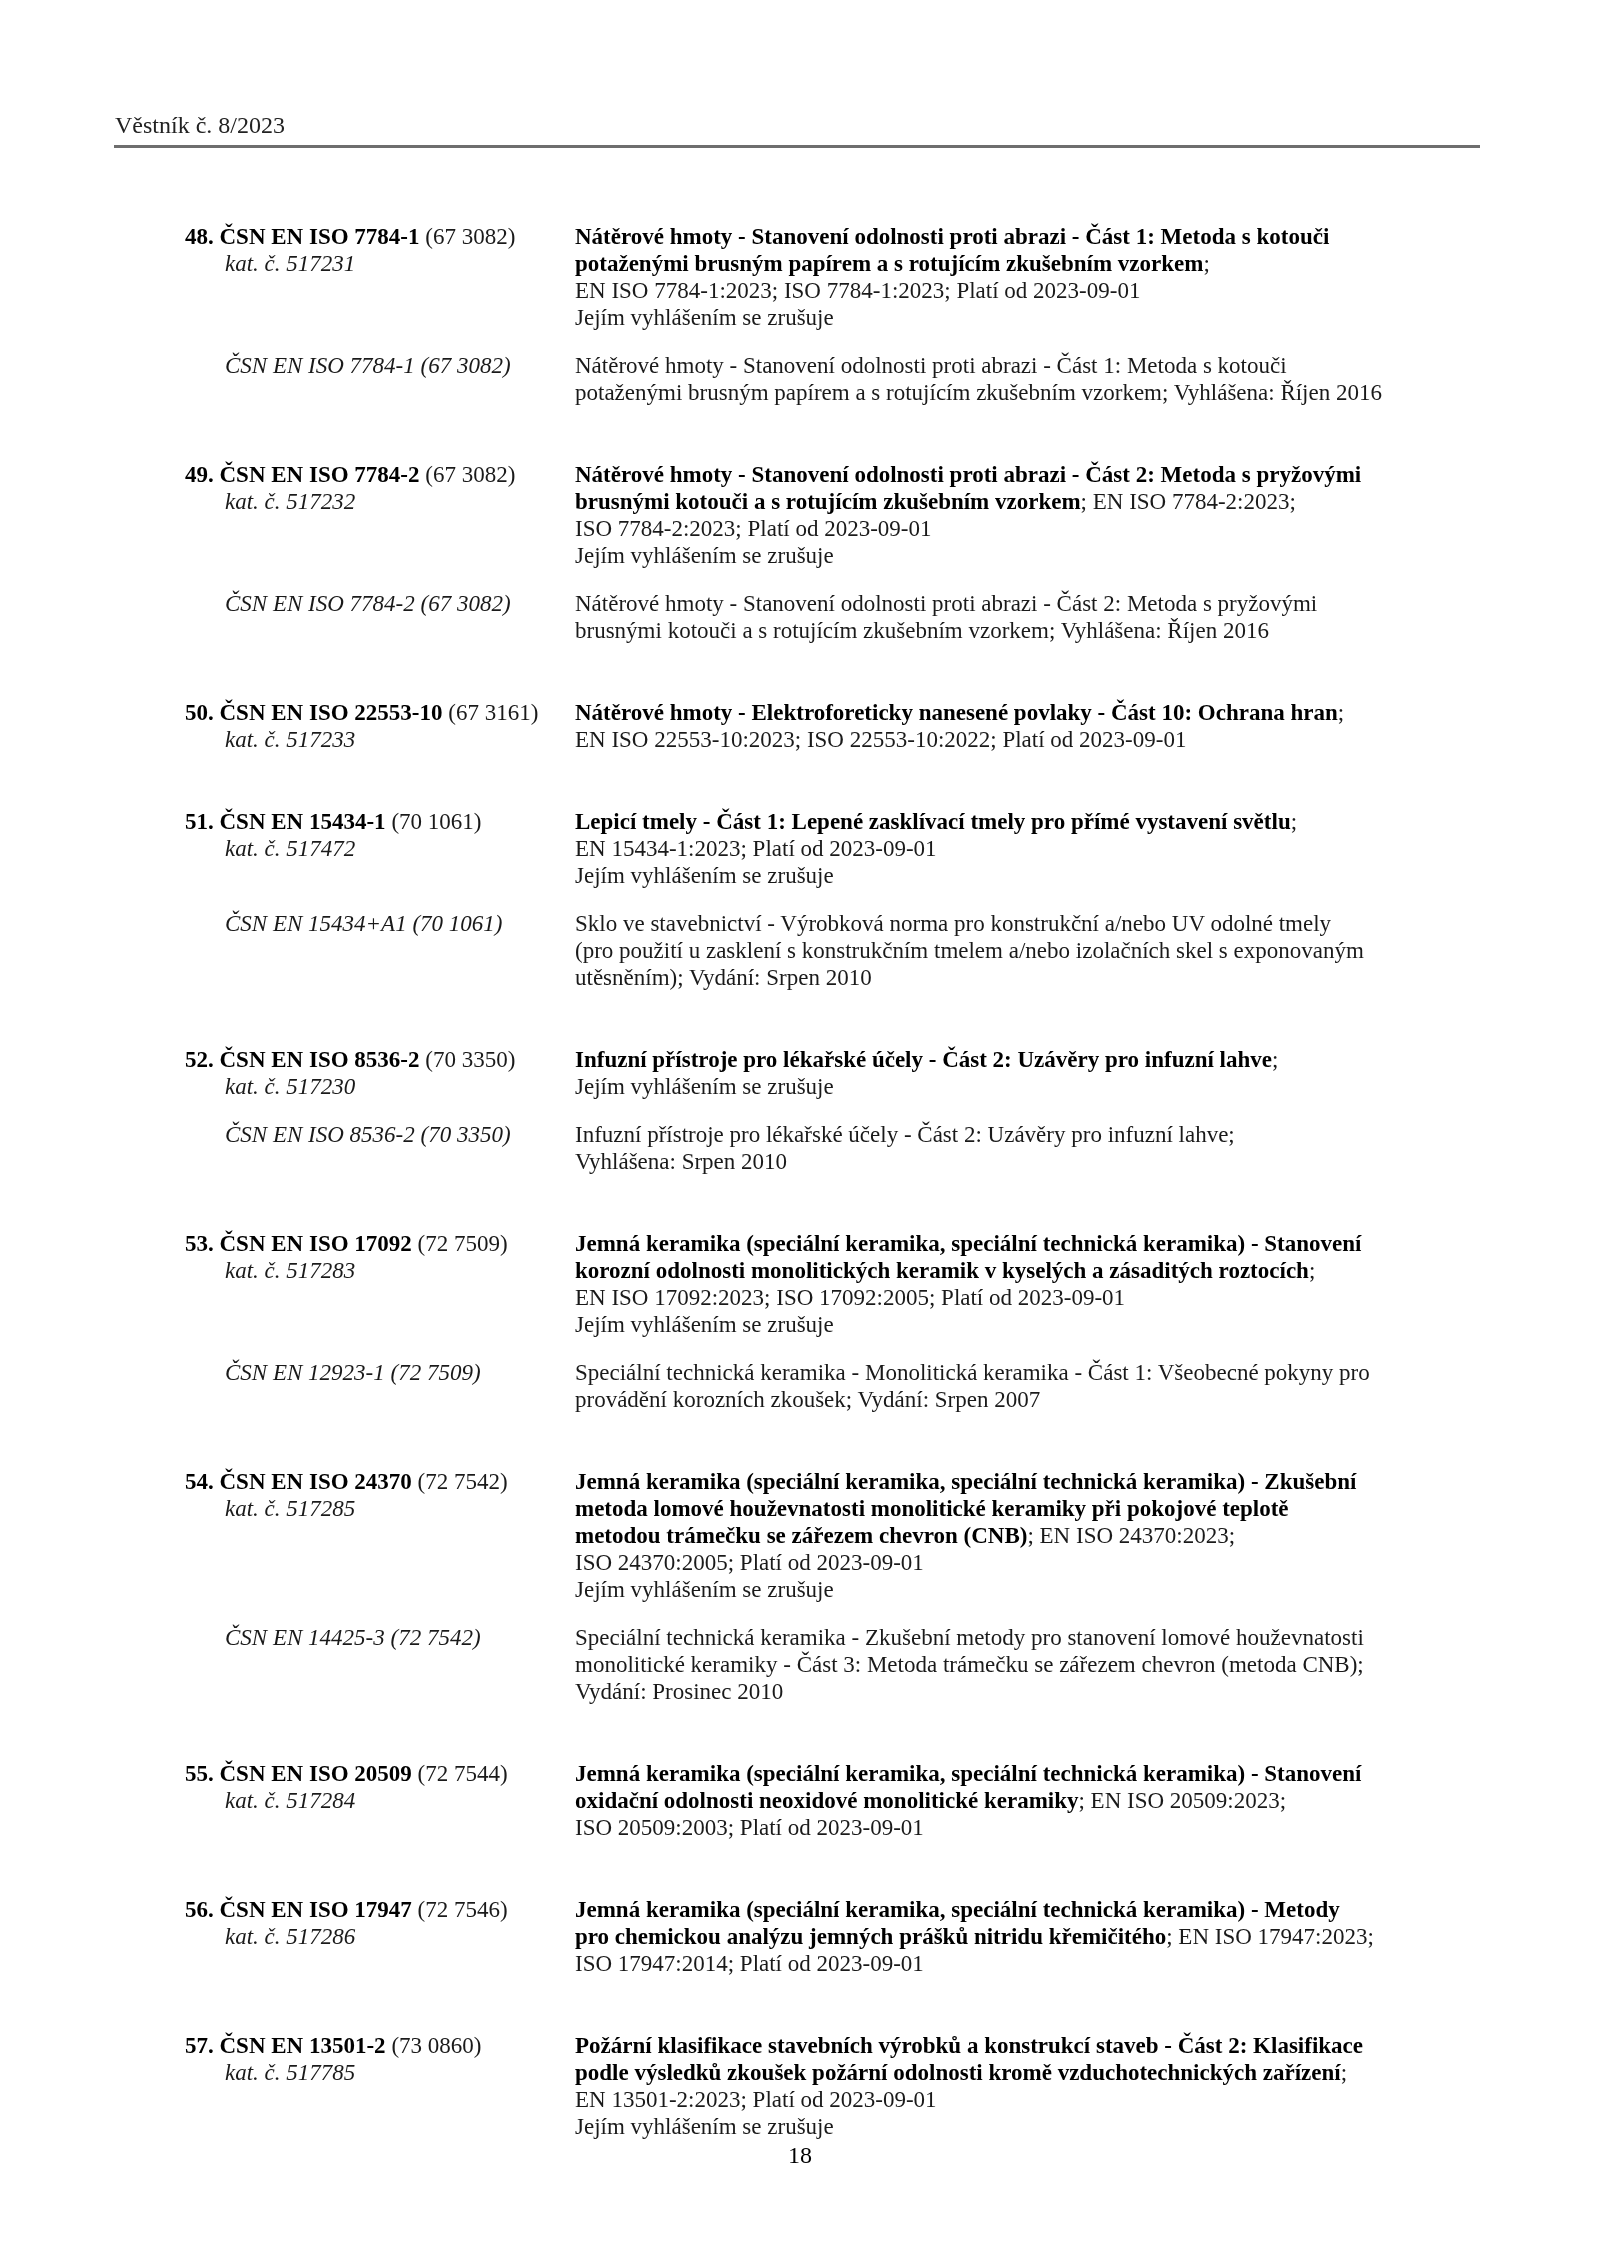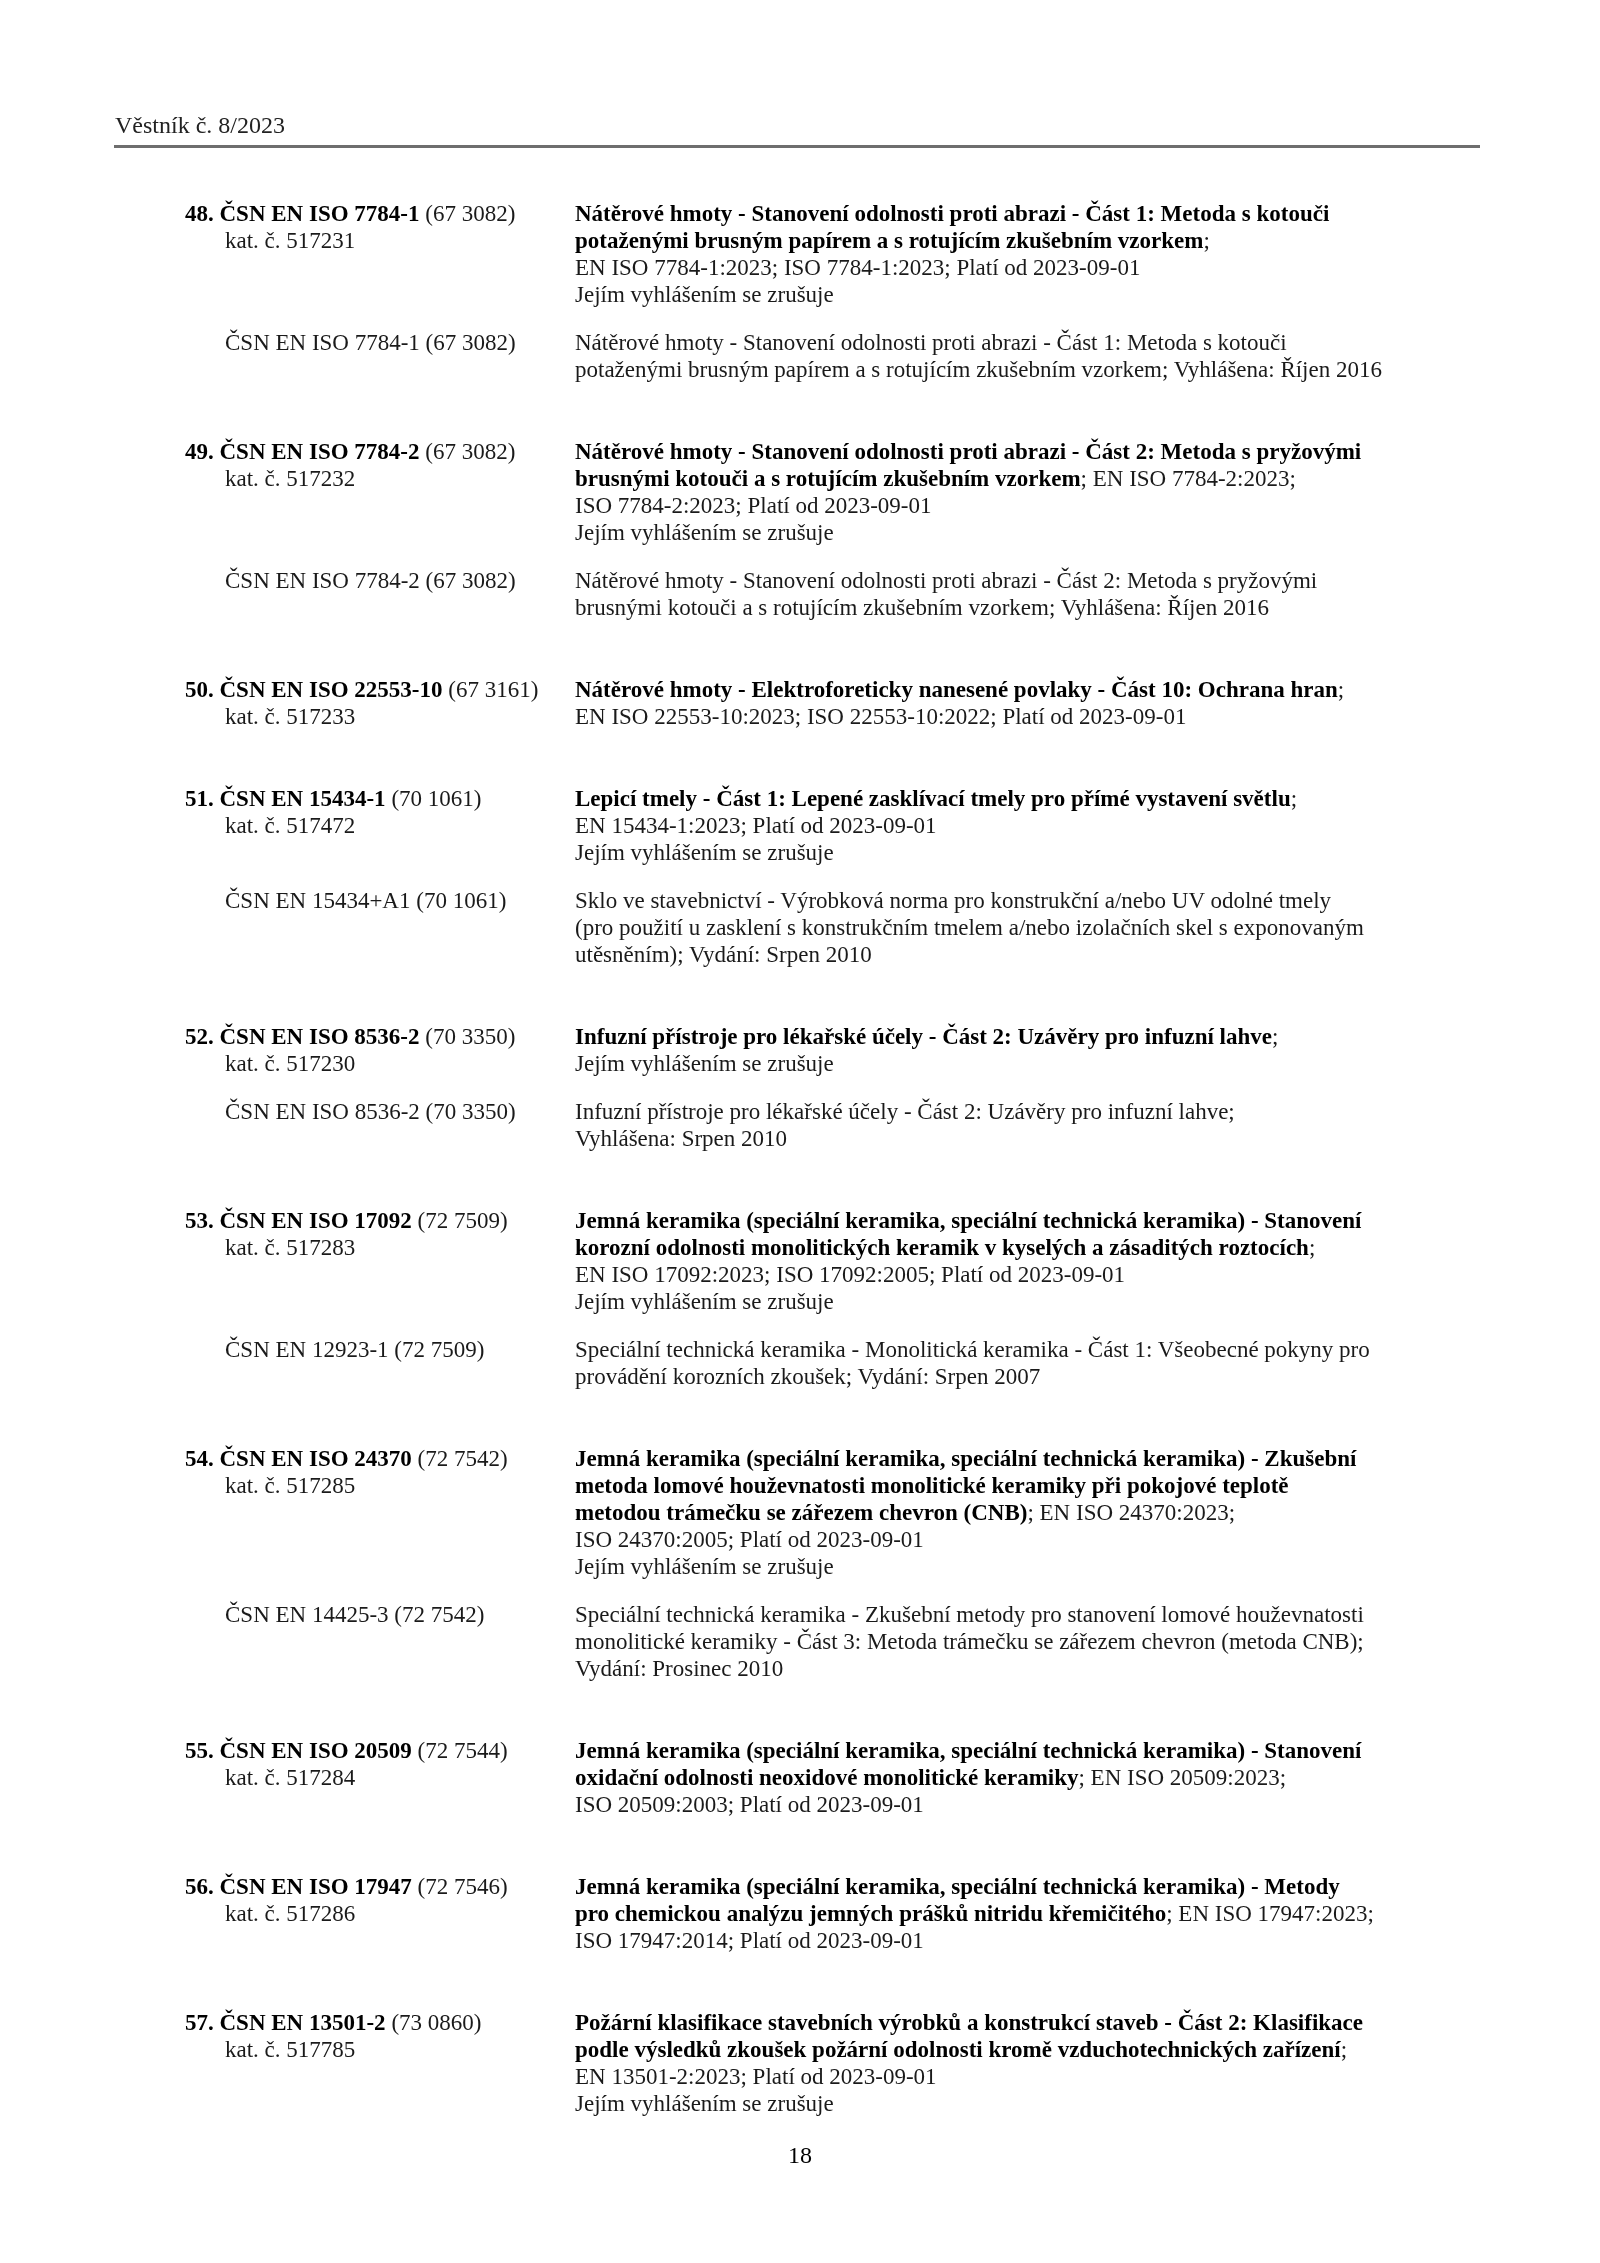--- a/index.html
+++ b/index.html
@@ -35,29 +35,30 @@
     position: absolute;
     left: 185px;
     top: 200px;
     width: 1295px;
   }
   .entry { margin-bottom: 55px; }
   .row {
     display: grid;
     grid-template-columns: 390px 1fr;
     align-items: start;
+    margin-top: 23px;
   }
   .row-replaced { margin-top: 21px; }
   .line {
     font-size: 23px;
     line-height: 27px;
     white-space: nowrap;
   }
   .right-col .line { white-space: normal; }
-  .indent { padding-left: 40px; }
+  .indent { padding-left: 40px; font-style: italic; }
   .b { font-weight: bold; color: #000; }
   .footer-page {
     position: absolute;
     left: 0;
     top: 2142px;
     width: 1600px;
     text-align: center;
     font-size: 24px;
     color: #000000;
   }

